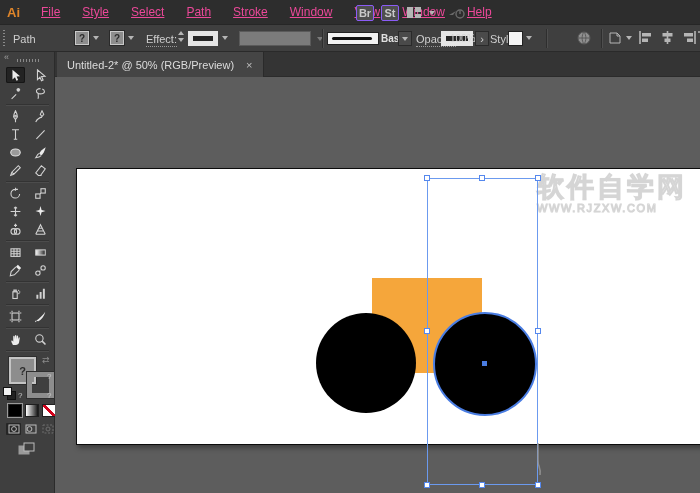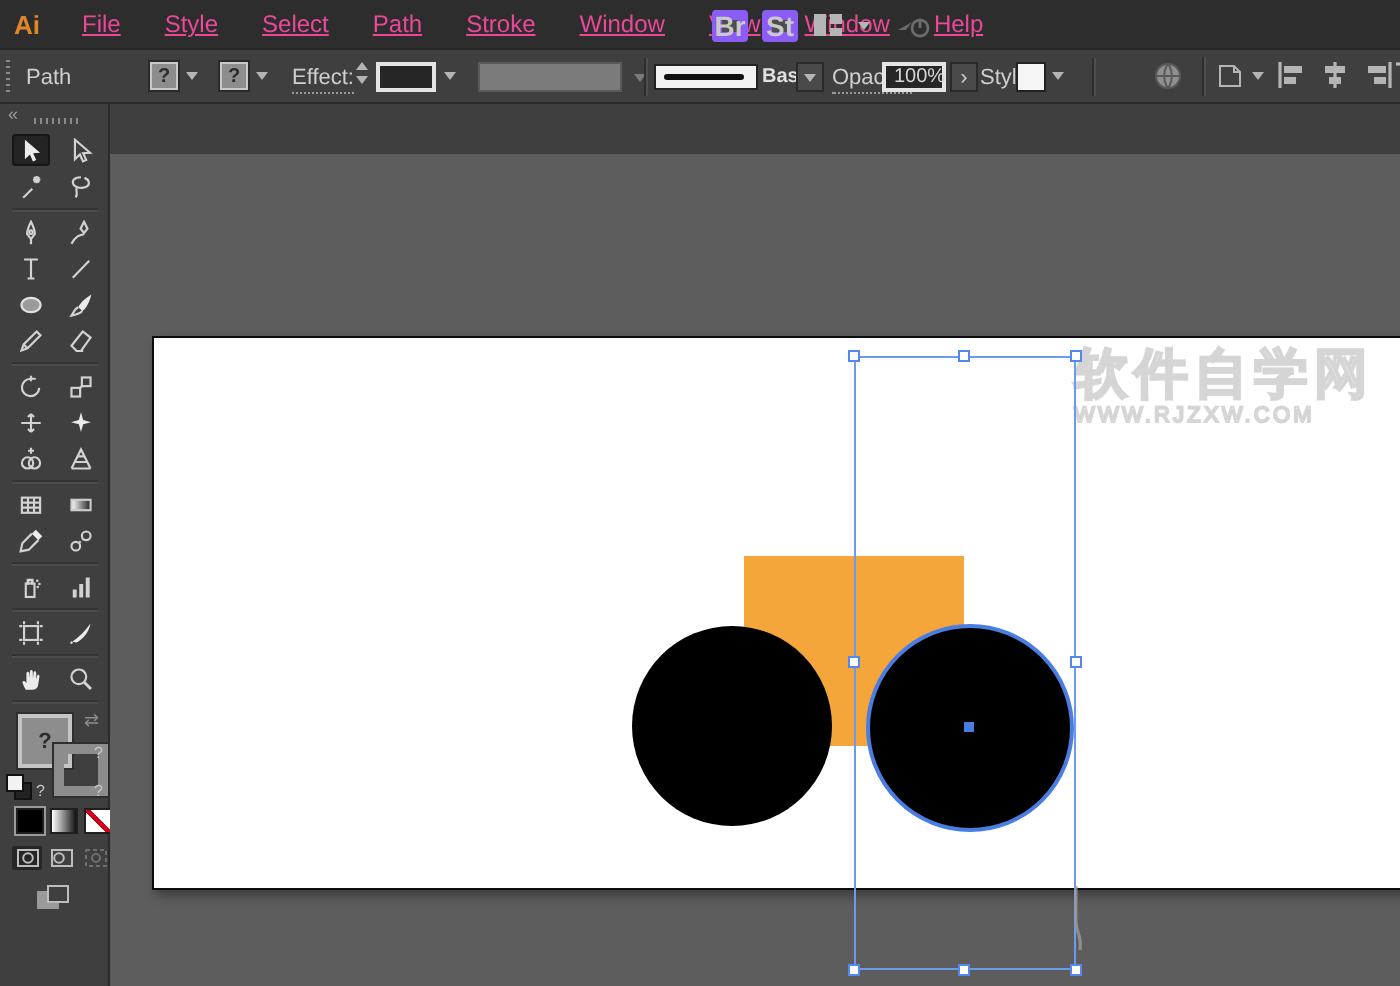--- a/index.html
+++ b/index.html
@@ -7,39 +7,39 @@
        font-family:"Liberation Sans","DejaVu Sans",sans-serif;
        background:var(--ui-mid,#3f3f3f);color:var(--text,#d4d4d4);
        -webkit-user-select:none;user-select:none;}
 
   
   #menubar{position:absolute;left:0;top:0;width:700px;height:25px;background:var(--ui-dark,#2d2d2d);
            display:flex;align-items:center;font-size:12px;border-bottom:1px solid #262626;box-sizing:border-box;}
   #logo{color:var(--logo-orange,#e0862a);font-weight:bold;font-size:13px;margin:0 10px 0 7px;}
   .menu-item{padding:0 11px;line-height:24px;color:#ec4899;cursor:default;text-decoration:underline;}
   #menu-right{position:absolute;left:356px;top:0;height:25px;display:flex;align-items:center;gap:7px;}
-  .mini-btn{width:18px;height:16px;background:#4e4e4e;border:5px solid #8b5cf6;border-radius:2px;
-            font-size:14px;font-weight:bold;color:#c9c9c9;display:flex;align-items:center;justify-content:center;box-sizing:border-box;}
+  .mini-btn{width:18px;height:16px;background:#4e4e4e;border:1px solid #8b5cf6;border-radius:2px;
+            font-size:11px;font-weight:bold;color:#c9c9c9;display:flex;align-items:center;justify-content:center;box-sizing:border-box;}
   .chev{width:0;height:0;border-left:3px solid transparent;border-right:3px solid transparent;border-top:4px solid #b5b5b5;display:inline-block;}
   .chev.dim{border-top-color:#7a7a7a;}
 
   
   #controlbar{position:absolute;left:0;top:25px;width:700px;height:27px;background:#3f3f3f;
               border-bottom:1px solid #2a2a2a;font-size:11px;box-sizing:border-box;}
   #controlbar .lbl{position:absolute;top:8px;color:#cfcfcf;}
   .dotted-u{border-bottom:1px dotted #9a9a9a;padding-bottom:1px;}
   .grip{position:absolute;left:3px;top:5px;width:2px;height:17px;
         background-image:repeating-linear-gradient(#8a8a8a 0 1px,transparent 1px 3px);}
   .swatch-combo{position:absolute;top:5px;display:flex;align-items:center;}
   .q-box{width:16px;height:16px;background:#8d8d8d;border:1px solid #2a2a2a;box-shadow:inset 0 0 0 1px #c9c9c9;
          color:#2c2c2c;font-size:10px;font-weight:bold;display:flex;align-items:center;justify-content:center;box-sizing:border-box;}
   .combo-ch{margin-left:3px;}
   .stepper{position:absolute;left:178px;top:6px;display:flex;flex-direction:column;gap:3px;align-items:center;}
   .tri-up{width:0;height:0;border-left:3px solid transparent;border-right:3px solid transparent;border-bottom:4px solid #b5b5b5;}
-  .dark-box{position:absolute;top:6px;height:15px;background:#262626;border:2px solid #e5e5e5;box-sizing:border-box;
+  .dark-box{position:absolute;top:6px;height:15px;background:#262626;border:5px solid #e5e5e5;box-sizing:border-box;
             color:#d6d6d6;font-size:10px;display:flex;align-items:center;padding:0 4px;}
   #profile-dd{position:absolute;left:239px;top:6px;width:72px;height:15px;background:#7b7b7b;border:1px solid #5a5a5a;box-sizing:border-box;}
   #profile-dd .chev{position:absolute;right:-13px;top:5px;}
   .vsep{position:absolute;top:4px;width:1px;height:19px;background:#2e2e2e;border-right:1px solid #4e4e4e;}
   #brush-preview{position:absolute;left:327px;top:7px;width:52px;height:13px;background:#f2f2f2;border:1px solid #222;
                  box-sizing:border-box;display:flex;align-items:center;}
   #brush-preview .stroke-line{width:40px;height:3px;background:#111;margin-left:4px;border-radius:2px;}
   #brush-name{position:absolute;left:381px;top:8px;font-weight:bold;color:#e0e0e0;font-size:10px;}
   .chev-btn{position:absolute;top:6px;width:14px;height:15px;border:1px solid #2a2a2a;background:#4a4a4a;
             display:flex;align-items:center;justify-content:center;box-sizing:border-box;}
@@ -340,20 +340,26 @@
         </svg>
     </span>
     <span class="cb-icon" style="left:697px">
       <svg width="15" height="15" viewBox="0 0 15 15">
           <path d="M1,2 H14" stroke="#b5b5b5" stroke-width="1.6"></path>
           <rect x="3" y="4" width="3.5" height="9" fill="#b5b5b5"></rect>
         </svg>
     </span>
   </div>
 
+  <div id="tabbar">
+    <div id="doc-tab">
+      <span>Untitled-2* @ 50% (RGB/Preview)</span>
+      <span id="tab-close">×</span>
+    </div>
+  </div>
 
   <div id="toolbar">
     <span id="tb-collapse">«</span>
     <div id="tb-grip"></div>
     <div id="tools">
         <div class="tool-row">
           <div class="tool selected">
             <svg width="13" height="13">
               <use href="#i-selection"></use>
             </svg>

